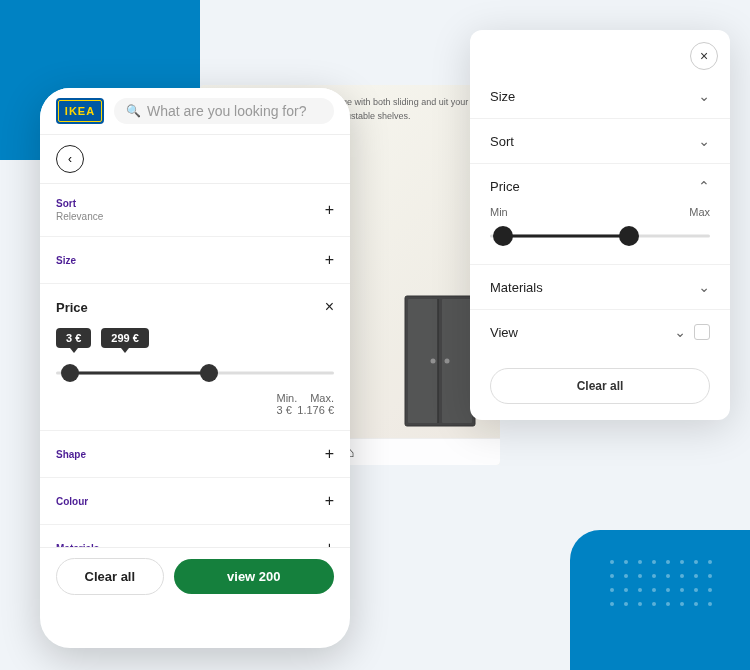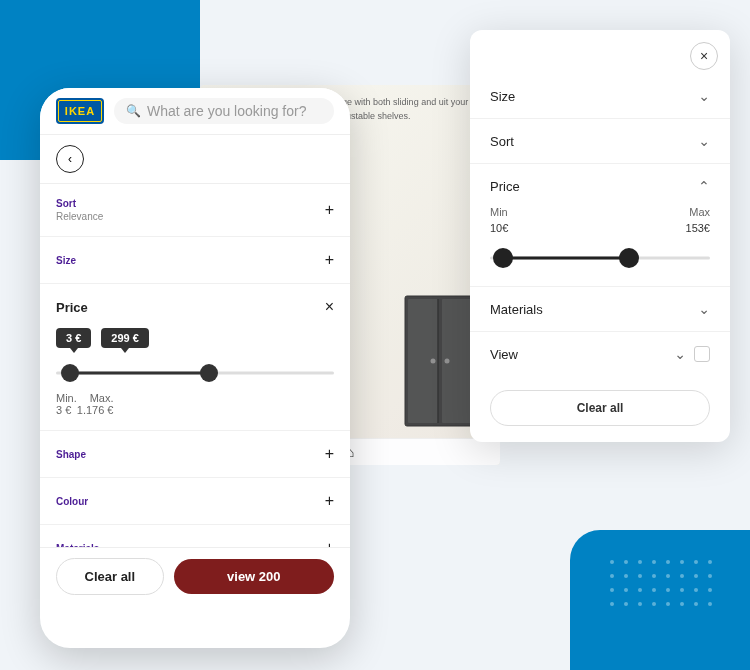--- a/index.html
+++ b/index.html
@@ -235,21 +235,21 @@
       background: #333;
       border-radius: 50%;
       transform: translate(-50%, -50%);
       cursor: pointer;
     }
     .thumb-left { left: 5%; }
     .thumb-right { left: 55%; }
 
     .price-minmax {
       display: flex;
-      justify-content: flex-start;
+      justify-content: flex-end;
       font-size: 11px;
       color: #666;
     }
 
     
     .mobile-bottom {
       position: absolute;
       bottom: 0; left: 0; right: 0;
       padding: 10px 16px;
       background: #fff;
@@ -266,21 +266,21 @@
       background: #fff;
       font-size: 13px;
       font-weight: 600;
       color: #222;
       cursor: pointer;
       text-align: center;
     }
     .view-btn {
       flex: 1.5;
       padding: 10px 16px;
-      background: #7f1d1d;
+      background: #15803d;
       color: #fff;
       border-radius: 25px;
       font-size: 13px;
       font-weight: 600;
       cursor: pointer;
       text-align: center;
       border: none;
     }
 
     
@@ -593,24 +593,20 @@
 
   <div class="desktop-price-section">
     <div class="desktop-price-header">
       <span class="desktop-filter-label">Price</span>
       <span class="chevron chevron-up">⌄</span>
     </div>
     <div class="minmax-labels">
       <span>Min</span>
       <span>Max</span>
     </div>
-    <div class="minmax-values">
-      <span>10€</span>
-      <span>153€</span>
-    </div>
     <div class="desktop-range-slider">
       <div class="desktop-range-track">
         <div class="desktop-range-fill"></div>
       </div>
       <div class="desktop-thumb desktop-thumb-left"></div>
       <div class="desktop-thumb desktop-thumb-right"></div>
     </div>
   </div>
 
   <div class="desktop-filter-item">

